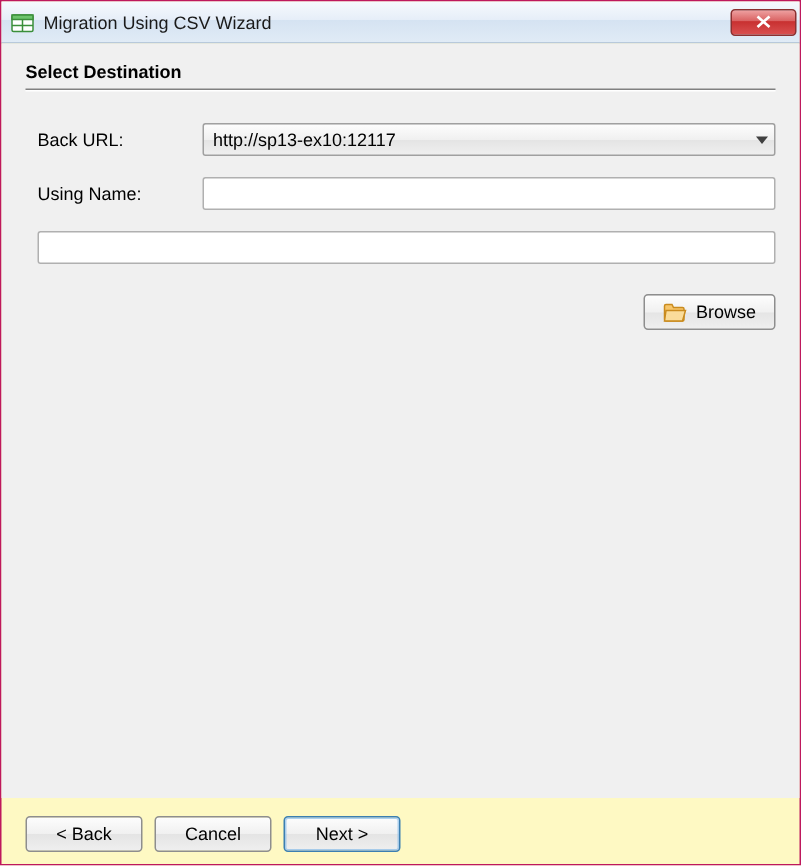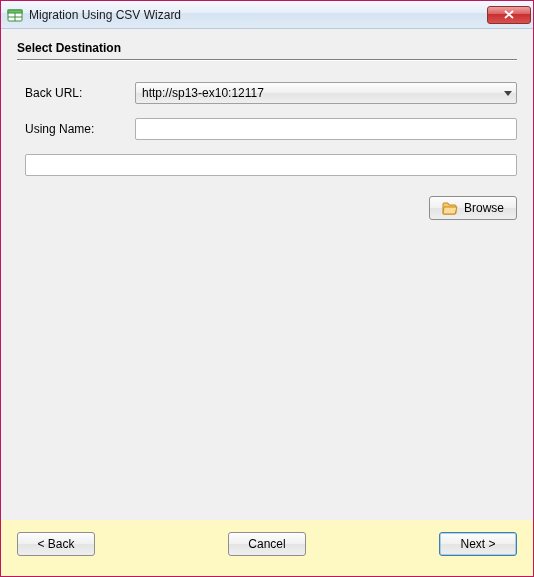--- a/index.html
+++ b/index.html
@@ -126,23 +126,23 @@
     gap: 6px;
     font-size: 12px;
     color: #000;
     cursor: default;
   }
   .btn.default {
     border: 1px solid #3c7fb1;
     box-shadow: 0 0 0 1px rgba(120,180,230,0.6) inset;
   }
   .footer {
-    padding: 12px 16px 20px 16px;
-    display: flex;
-    justify-content: space-between;
+    padding: 12px 16px 8px 16px;
+    display: flex;
+    justify-content: flex-start;
     gap: 8px;
   }
   .footer .btn { min-width: 78px; justify-content: center; }
   .spacer-flex { flex: 1; }
 </style>
 </head>
 <body>
 
 <div class="window">
 

